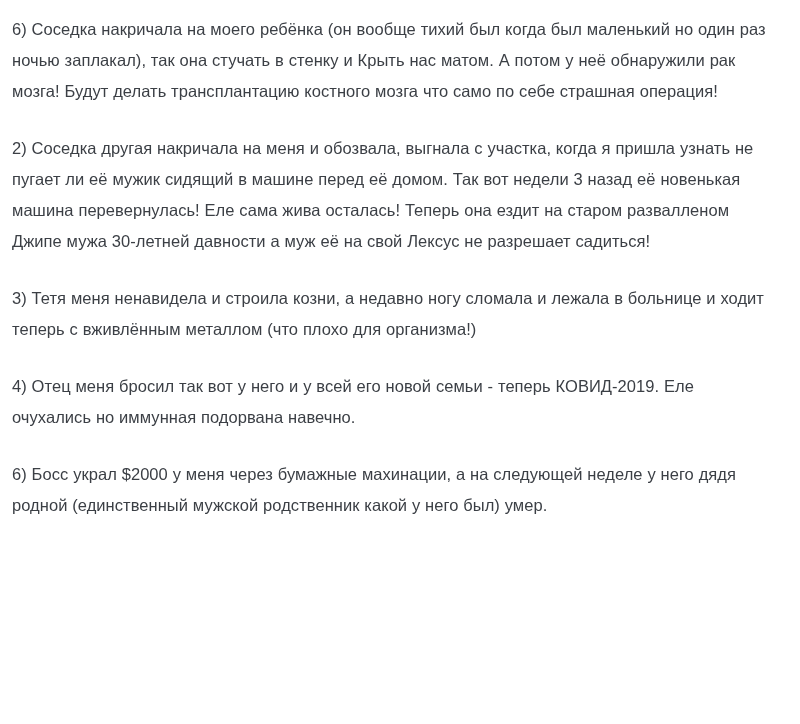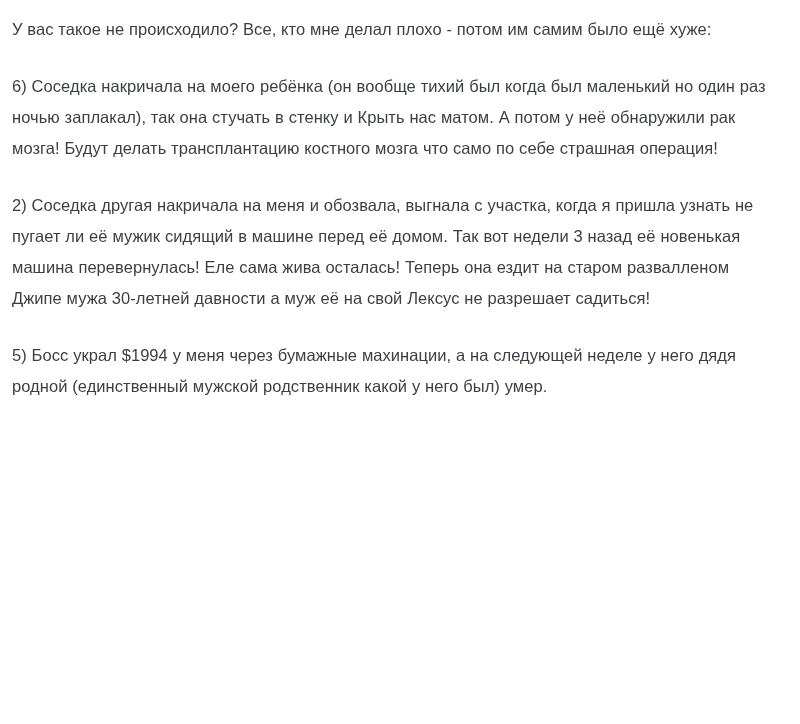--- a/index.html
+++ b/index.html
@@ -31,17 +31,18 @@
     word-spacing: 0.2px;
   }
   .para:last-child {
     margin-bottom: 0;
   }
 </style>
 </head>
 <body>
 
 <div class="page">
-  <p class="para">У вас такое не происходило? Все, кто мне делал плохо - потом им самим было ещё хуже:</p>
   <p class="para">6) Соседка накричала на моего ребёнка (он вообще тихий был когда был маленький но один раз ночью заплакал), так она стучать в стенку и Крыть нас матом. А потом у неё обнаружили рак мозга! Будут делать трансплантацию костного мозга что само по себе страшная операция!</p>
   <p class="para">2) Соседка другая накричала на меня и обозвала, выгнала с участка, когда я пришла узнать не пугает ли её мужик сидящий в машине перед её домом. Так вот недели 3 назад её новенькая машина перевернулась! Еле сама жива осталась! Теперь она ездит на старом развалленом Джипе мужа 30-летней давности а муж её на свой Лексус не разрешает садиться!</p>
-  <p class="para">5) Босс украл $1994 у меня через бумажные махинации, а на следующей неделе у него дядя родной (единственный мужской родственник какой у него был) умер.</p>
+  <p class="para">3) Тетя меня ненавидела и строила козни, а недавно ногу сломала и лежала в больнице и ходит теперь с вживлённым металлом (что плохо для организма!)</p>
+  <p class="para">4) Отец меня бросил так вот у него и у всей его новой семьи - теперь КОВИД-2019. Еле очухались но иммунная подорвана навечно.</p>
+  <p class="para">6) Босс украл $2000 у меня через бумажные махинации, а на следующей неделе у него дядя родной (единственный мужской родственник какой у него был) умер.</p>
 </div>
 
 </body></html>

